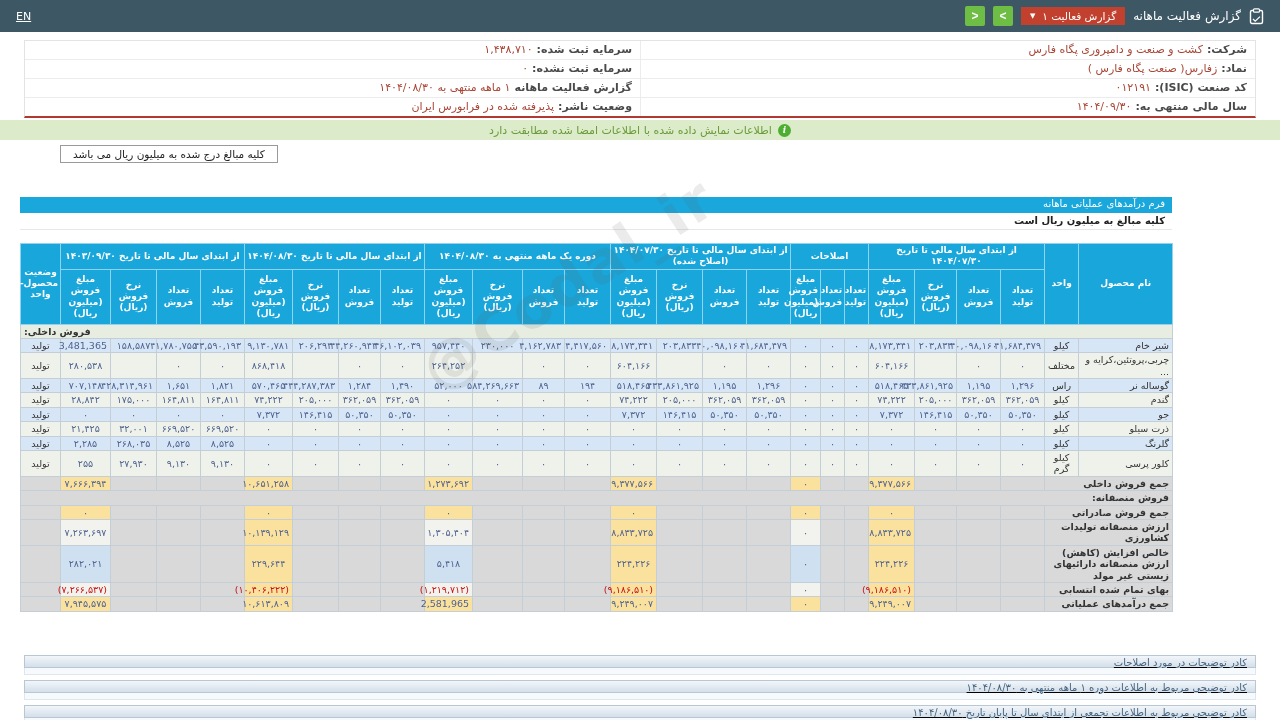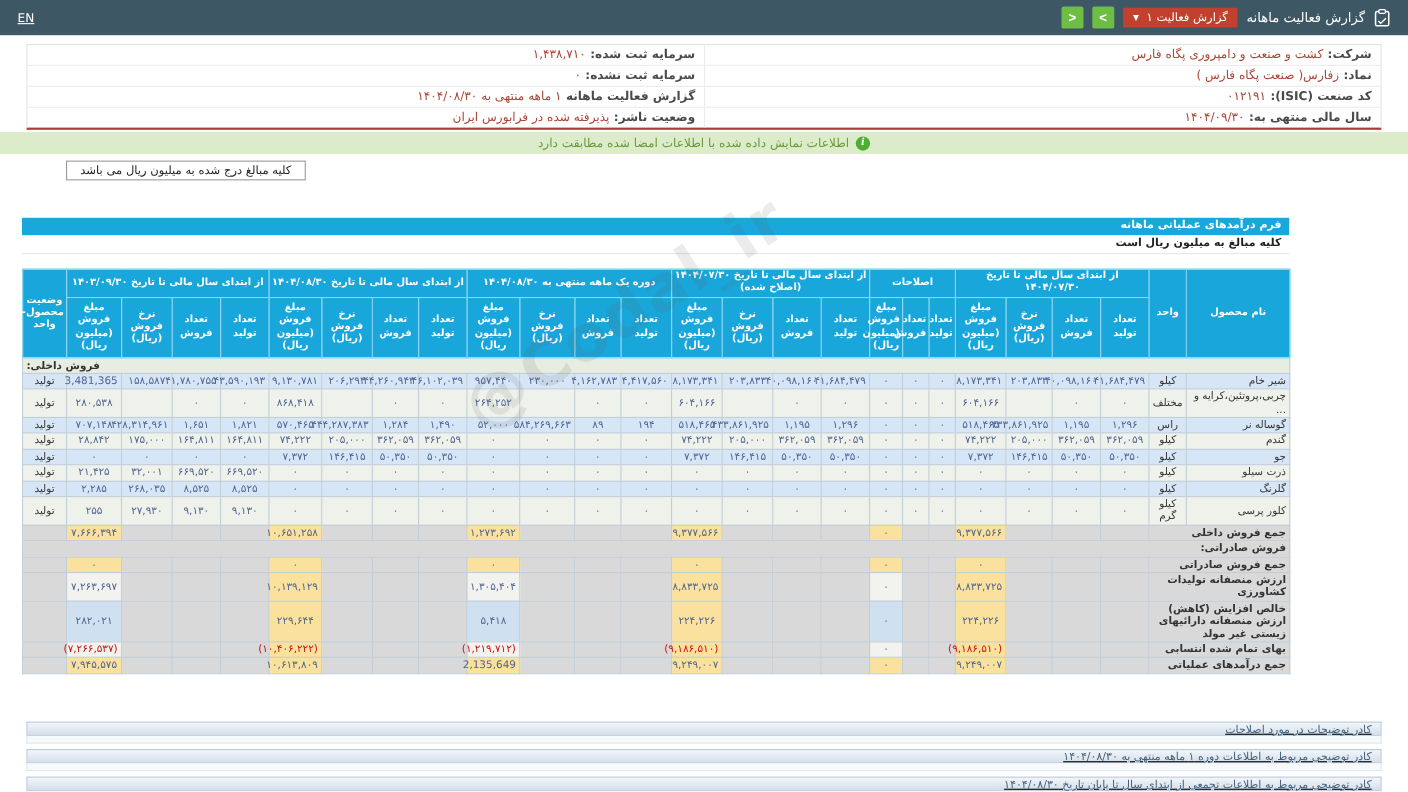--- a/index.html
+++ b/index.html
@@ -38,21 +38,21 @@
               font-size:9px; font-weight:bold; text-align:center; line-height:13px;
               font-family:"DejaVu Serif", serif; font-style:italic; }
 
   
   .unit-note-wrap { margin:3px 0 0 0; padding-left:60px; }
   .unit-note { display:inline-block; direction:rtl; border:1px solid #9a9a9a;
                padding:2px 12px; font-size:10.5px; color:#222; background:#fff; }
 
   
   .form-wrap { margin:34px 0 0 20px; width:1152px; }
-  .form-title { height:16px; background:#1aa7dc; color:#fff; font-weight:bold;
+  .form-title { height:16px; background:#1aa7dc; color:#fff; font-weight:normal;
                 font-size:10px; direction:rtl; padding:1px 7px;text-align:right; }
   .form-sub { height:17px; background:#fff; color:#222; font-weight:bold; font-size:10px;
               direction:rtl; padding:2px 7px; border-bottom:1px solid #e4e8ea; }
 
   
   table.rpt { margin-top:13px; width:1152px; border-collapse:collapse; table-layout:fixed;
               direction:rtl; font-size:9.5px; }
   .rpt th { background:#19a6da; color:#fff; border:1px solid #8ed3ef; font-weight:bold;
             padding:1px 2px; line-height:1.25; vertical-align:middle; }
   .rpt thead tr.grp th { height:15px; font-size:9px; }
@@ -456,21 +456,21 @@
           <td></td>
           <td></td>
           <td class="num hl-y">۱۰,۶۵۱,۲۵۸</td>
           <td></td>
           <td></td>
           <td></td>
           <td class="num hl-y">۷,۶۶۶,۳۹۴</td>
           <td></td>
         </tr>
         <tr class="section-gray">
-          <td colspan="26">فروش صادراتی:</td>
+          <td colspan="26">فروش منصفانه:</td>
         </tr>
         <tr class="sum-row">
           <td class="sum-label" colspan="2">جمع فروش صادراتی</td>
           <td></td>
           <td></td>
           <td></td>
           <td class="num hl-y">۰</td>
           <td></td>
           <td></td>
           <td class="num hl-y">۰</td>
@@ -582,21 +582,21 @@
           <td></td>
           <td></td>
           <td class="num hl-y">۰</td>
           <td></td>
           <td></td>
           <td></td>
           <td class="num hl-y">۹,۲۴۹,۰۰۷</td>
           <td></td>
           <td></td>
           <td></td>
-          <td class="num hl-y">2,135,649</td>
+          <td class="num hl-y">2,581,965</td>
           <td></td>
           <td></td>
           <td></td>
           <td class="num hl-y">۱۰,۶۱۳,۸۰۹</td>
           <td></td>
           <td></td>
           <td></td>
           <td class="num hl-y">۷,۹۴۵,۵۷۵</td>
           <td></td>
         </tr>

